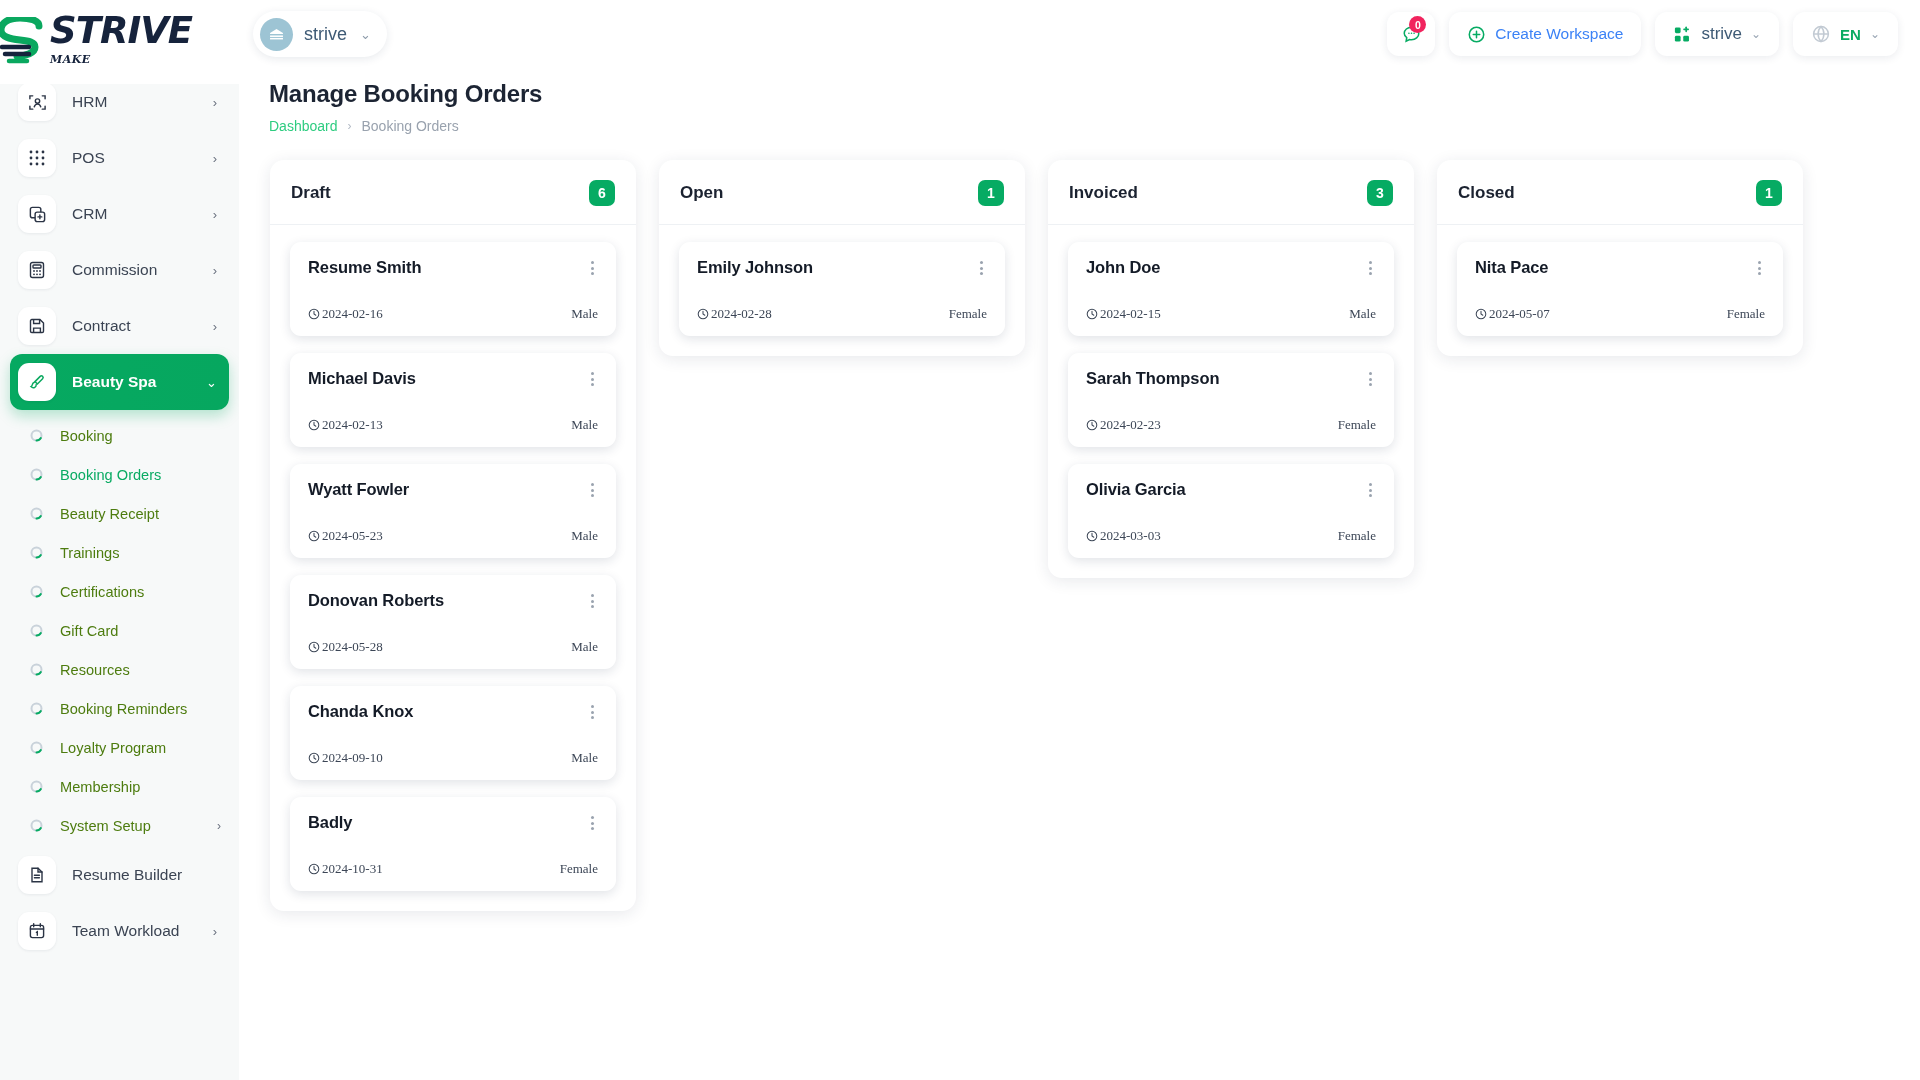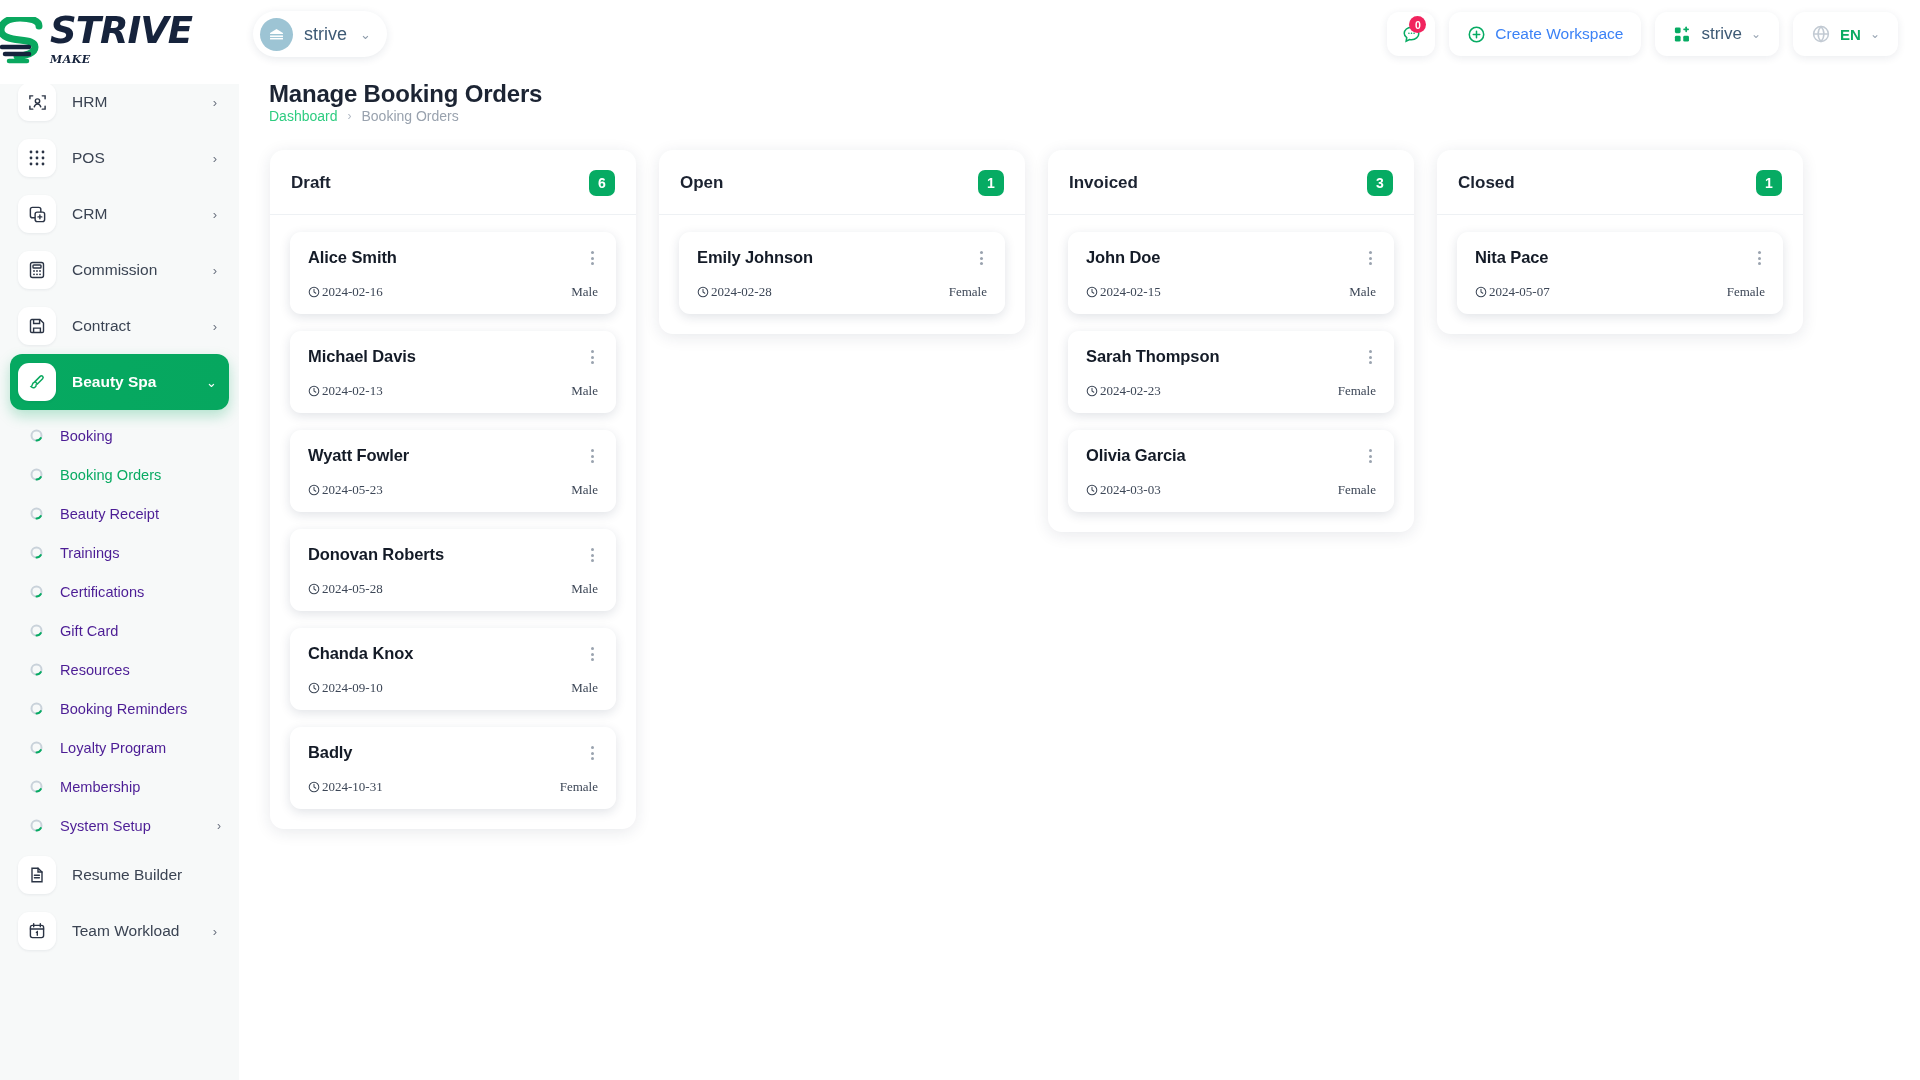--- a/index.html
+++ b/index.html
@@ -82,21 +82,21 @@
 
   .subnav { padding: 6px 0 2px 0; }
   .sub-item {
     display: flex; align-items: center;
     height: 39px;
     padding-left: 30px; padding-right: 18px;
     cursor: pointer;
   }
   .sub-item .dot { width: 13px; height: 13px; flex: 0 0 13px; }
   .sub-item .lbl {
-    margin-left: 17px; font-size: 14.6px; color: #4c1d95;
+    margin-left: 17px; font-size: 14.6px; color: #4d7c0f;
     flex: 1 1 auto; white-space: nowrap;
   }
   .sub-item.current .lbl { color: #0aab63; }
   .sub-item .chev { color: #6b7280; font-size: 12px; }
 
   
   .main { flex: 1 1 auto; height: 1080px; background: #ffffff; position: relative; }
 
   .topbar {
     height: 68px; display: flex; align-items: center;
@@ -134,21 +134,21 @@
     position: absolute; top: 4px; right: 9px;
     min-width: 17px; height: 17px; padding: 0 4px;
     border-radius: 9px; background: #f1245e; color: #fff;
     font-size: 10.5px; font-weight: 700;
     display: flex; align-items: center; justify-content: center;
   }
   .tr-chev { color: #9aa6b4; font-size: 12px; }
 
   .page-head { padding: 12px 18px 0 30px; }
   .page-title { font-size: 24px; font-weight: 700; color: #1c2433; letter-spacing: -.2px; }
-  .crumbs { display: flex; align-items: center; gap: 10px; }
+  .crumbs { display: flex; align-items: center; gap: 10px; margin-top: 10px; }
   .crumb-link { font-size: 14px; color: #2ecc80; cursor: pointer; }
   .crumb-sep { color: #b2bac5; font-size: 12px; }
   .crumb-cur { font-size: 14px; color: #99a2ae; }
 
   
   .board {
     display: flex; gap: 23px;
     padding: 26px 0 0 31px;
     align-items: flex-start;
   }
@@ -179,21 +179,21 @@
     box-shadow: 0 3px 11px rgba(25,40,70,.13);
     padding: 16px 18px 14px 18px;
     cursor: pointer;
   }
   .card-top { display: flex; align-items: flex-start; justify-content: space-between; }
   .card-name { font-size: 16.5px; font-weight: 700; color: #141b27; letter-spacing: -.1px; }
   .kebab { display: flex; flex-direction: column; gap: 2.5px; padding: 3px 4px; cursor: pointer; }
   .kebab i { width: 3px; height: 3px; border-radius: 50%; background: #9aa3af; display: block; }
   .card-bot {
     display: flex; align-items: center; justify-content: space-between;
-    margin-top: 16px;
+    margin-top: 28px;
   }
   .card-date { display: flex; align-items: center; gap: 2px; font-size: 13px; color: #3c4656;
     font-family: "Liberation Serif", serif; }
   .card-gender { font-size: 13px; color: #3c4656; font-family: "Liberation Serif", serif; }
   svg { display: block; }
 </style>
 </head>
 <body>
 
 <div class="app">
@@ -522,21 +522,21 @@
 
       <div class="column">
         <div class="col-head">
           <span class="col-title">Draft</span>
           <span class="col-count">6</span>
         </div>
         <div class="col-body">
 
           <div class="card">
             <div class="card-top">
-              <span class="card-name">Alice Smith</span>
+              <span class="card-name">Resume Smith</span>
               <span class="kebab">
                   <i></i>
                   <i></i>
                   <i></i>
                 </span>
             </div>
             <div class="card-bot">
               <span class="card-date">
                 <svg width="12" height="12" viewBox="0 0 14 14" fill="none" stroke="#3c4656" stroke-width="1.2">
                     <circle cx="7" cy="7" r="5.6"></circle>

